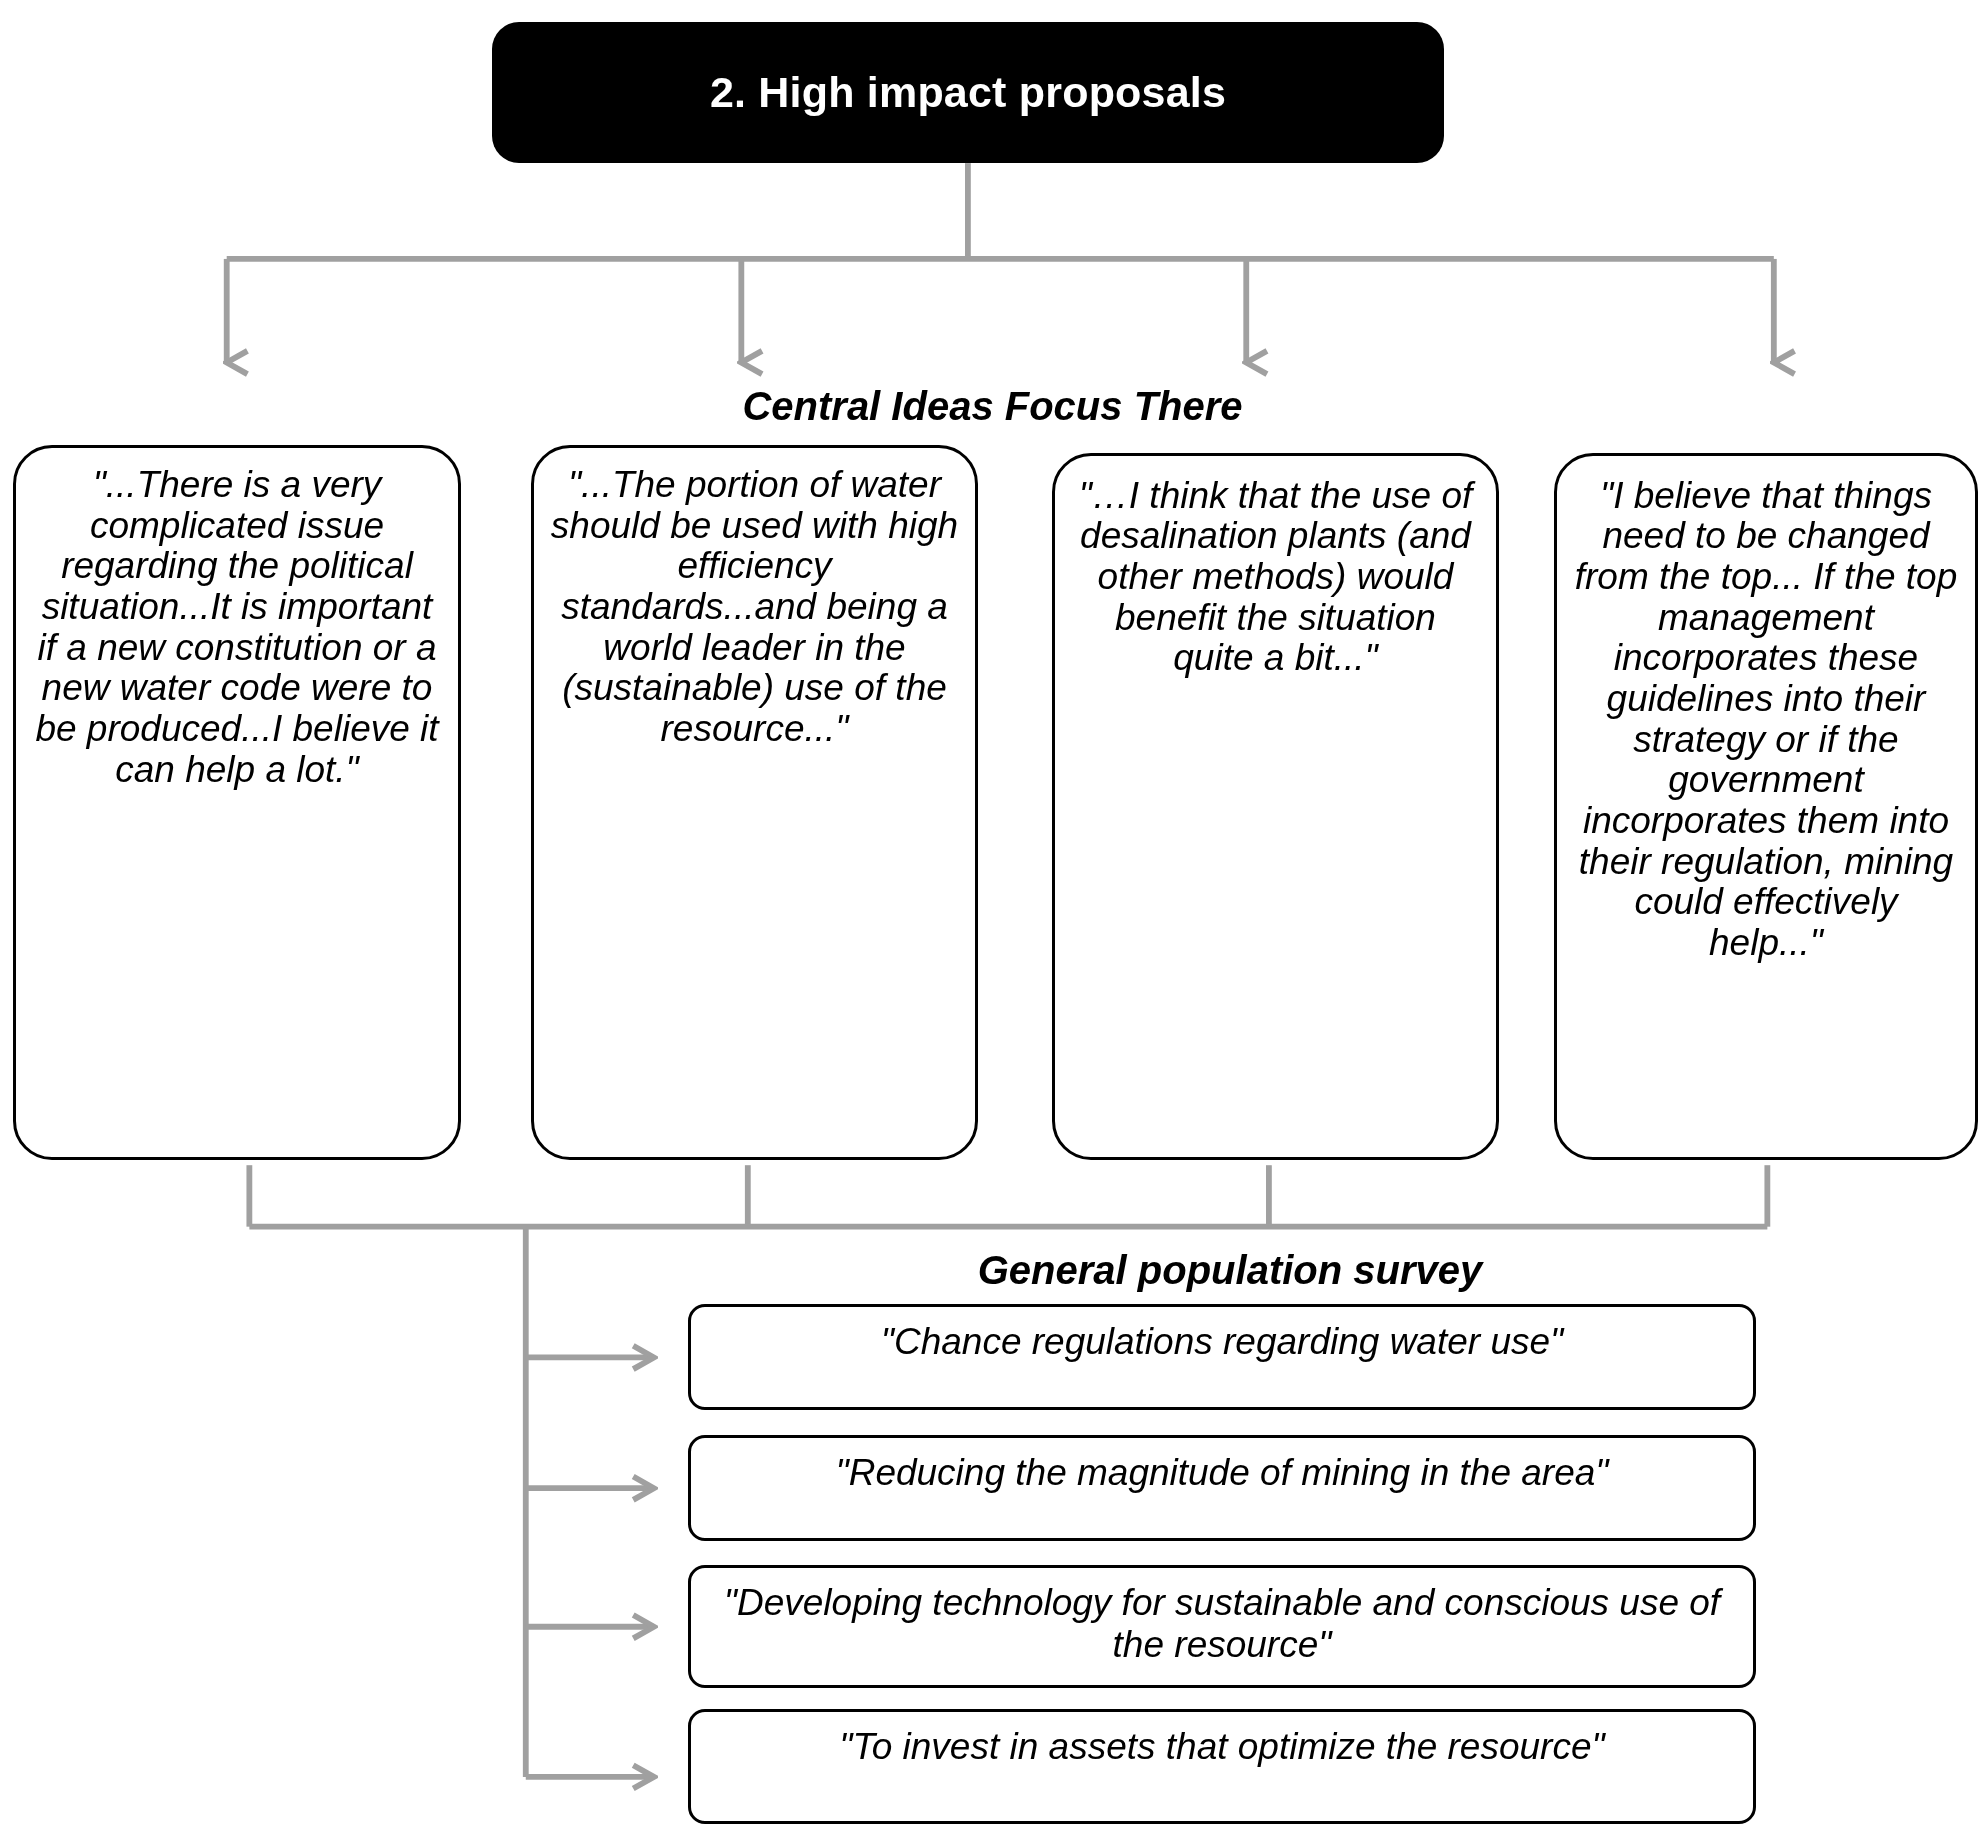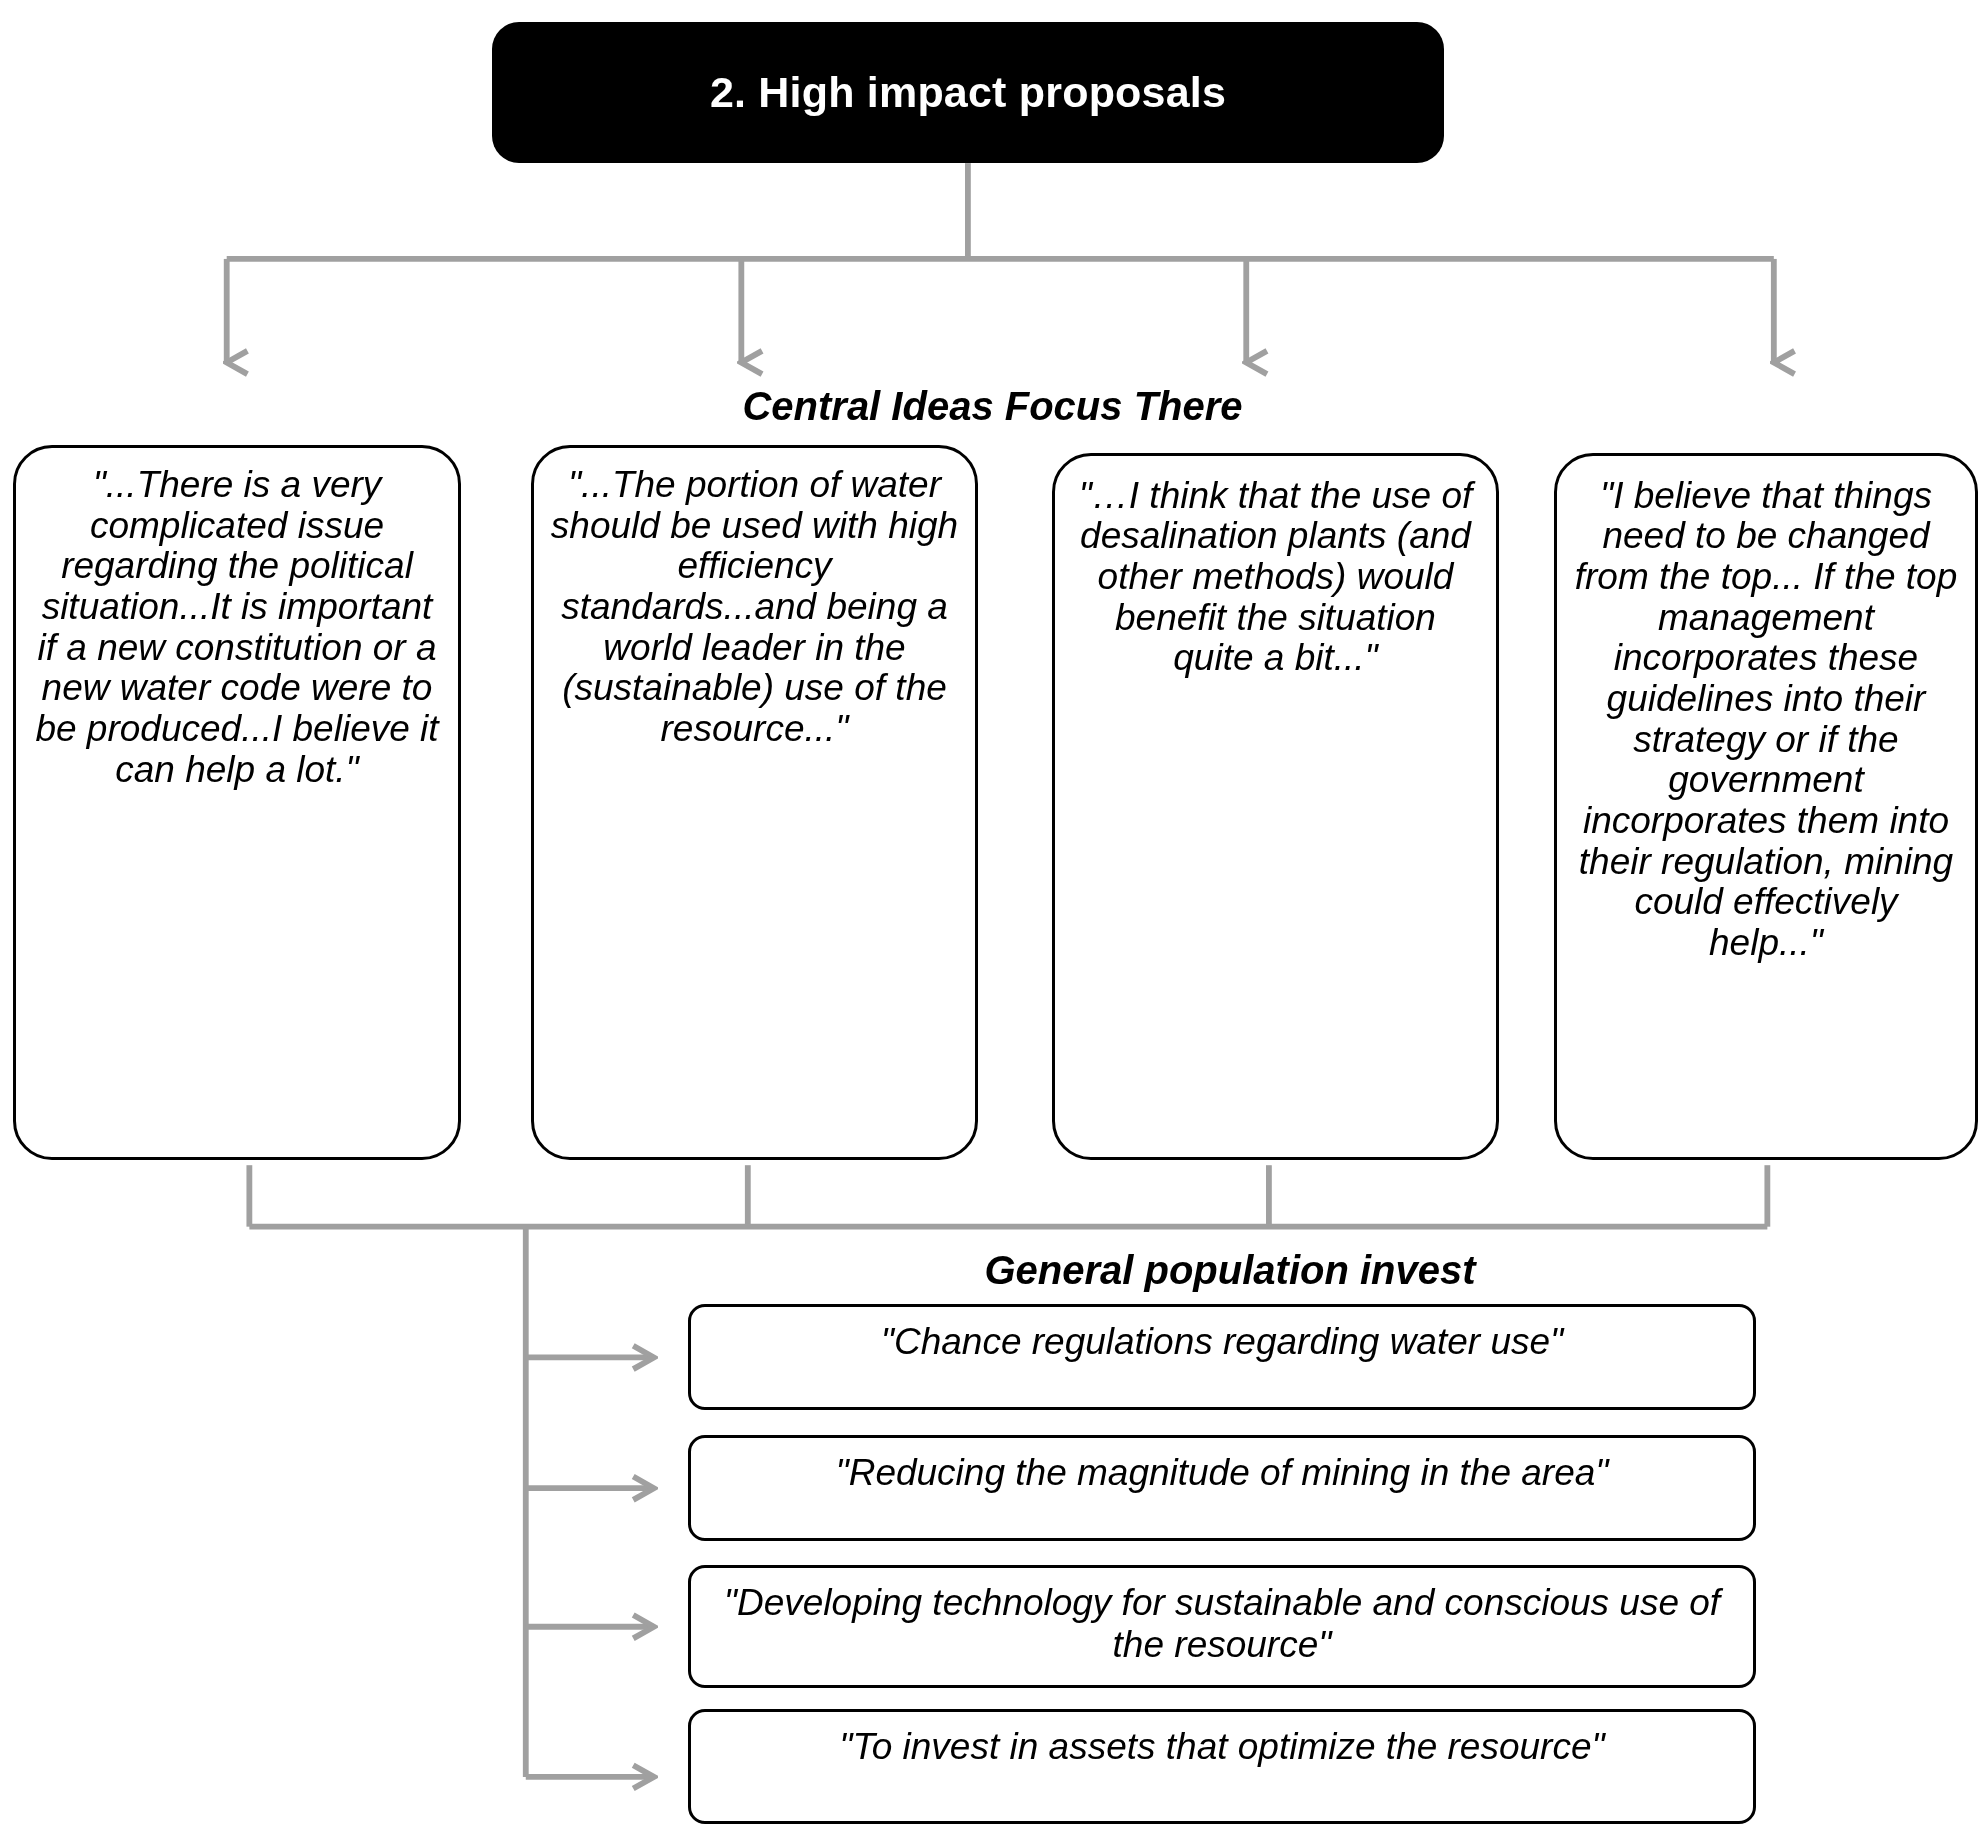--- a/index.html
+++ b/index.html
@@ -181,21 +181,21 @@
   </div>
 
   <div class="quote-card" id="quote-card-3">
     <span class="quote-text">"…I think that the use of desalination plants (and other methods) would benefit the situation quite a bit..."</span>
   </div>
 
   <div class="quote-card" id="quote-card-4">
     <span class="quote-text">"I believe that things need to be changed from the top... If the top management incorporates these guidelines into their strategy or if the government incorporates them into their regulation, mining could effectively help..."</span>
   </div>
 
-  <div class="section-heading" id="survey-heading">General population invest</div>
+  <div class="section-heading" id="survey-heading">General population survey</div>
 
   <div class="survey-card" id="survey-card-1">
     <span class="survey-text">"Chance regulations regarding water use"</span>
   </div>
 
   <div class="survey-card" id="survey-card-2">
     <span class="survey-text">"Reducing the magnitude of mining in the area"</span>
   </div>
 
   <div class="survey-card" id="survey-card-3">

